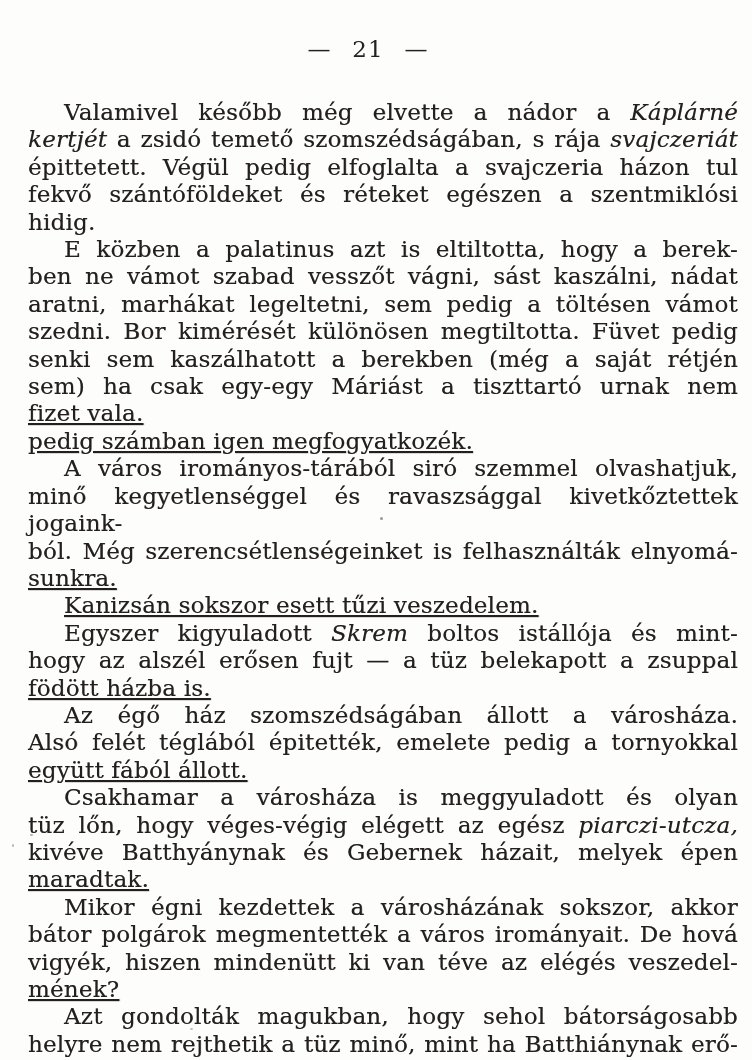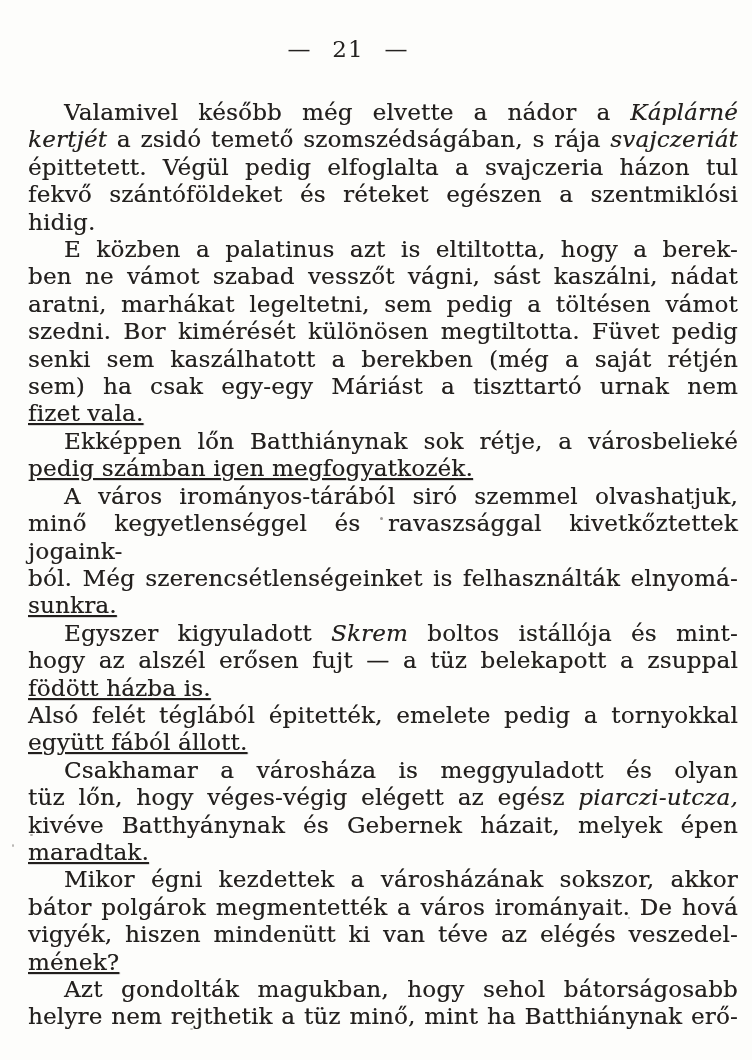--- a/index.html
+++ b/index.html
@@ -7,20 +7,21 @@
     width:752px;height:1060px;position:relative;overflow:hidden;
     background:#fdfdfb;
     font-family:"DejaVu Serif","Liberation Serif",serif;
     color:#221f1d;
   }
   .page{position:absolute;inset:0;background:#fdfdfb;}
   .page-number{
     position:absolute;top:36px;left:0;width:696px;
     text-align:center;font-size:23px;letter-spacing:1px;word-spacing:0.55em;
     color:#242220;
+    padding-left:20px;
   }
   .text-block{
     position:absolute;top:99px;left:28px;width:710px;
     font-size:23px;line-height:27.4px;letter-spacing:0.2px;
     text-shadow:0.3px 0.3px 0 rgba(30,28,26,0.55);
   }
   .line{white-space:normal;}
   .line.fill{text-align:justify;text-align-last:justify;text-justify:inter-word;}
   .line.plain{text-align:left;text-align-last:left;text-decoration:underline;}
   .line.indent > .ind{display:inline-block;width:36px;}
@@ -47,35 +48,38 @@
       <div class="paragraph">
         <div class="line fill indent"><span class="ind"></span><span>E közben a palatinus azt is eltiltotta, hogy a berek-</span></div>
         <div class="line fill"><span>ben ne vámot szabad vesszőt vágni, sást kaszálni, nádat</span></div>
         <div class="line fill"><span>aratni, marhákat legeltetni, sem pedig a töltésen vámot</span></div>
         <div class="line fill"><span>szedni. Bor kimérését különösen megtiltotta. Füvet pedig</span></div>
         <div class="line fill"><span>senki sem kaszálhatott a berekben (még a saját rétjén</span></div>
         <div class="line fill"><span>sem) ha csak egy-egy Máriást a tiszttartó urnak nem</span></div>
         <div class="line plain"><span>fizet vala.</span></div>
       </div>
       <div class="paragraph">
-        <div class="line fill indent"><span class="ind"></span><span>Ekképpen lőn Batthiánynak sok rétje, a városbelieké</span></div>
         <div class="line plain"><span>pedig számban igen megfogyatkozék.</span></div>
       </div>
       <div class="paragraph">
         <div class="line fill indent"><span class="ind"></span><span>A város irományos-tárából siró szemmel olvashatjuk,</span></div>
         <div class="line fill"><span>minő kegyetlenséggel és ravaszsággal kivetkőztettek jogaink-</span></div>
         <div class="line fill"><span>ból. Még szerencsétlenségeinket is felhasználták elnyomá-</span></div>
         <div class="line plain"><span>sunkra.</span></div>
       </div>
       <div class="paragraph">
+        <div class="line plain indent"><span class="ind"></span><span>Kanizsán sokszor esett tűzi veszedelem.</span></div>
+      </div>
+      <div class="paragraph">
         <div class="line fill indent"><span class="ind"></span><span>Egyszer kigyuladott </span><span class="i">Skrem</span><span> boltos istállója és mint-</span></div>
         <div class="line fill"><span>hogy az alszél erősen fujt — a tüz belekapott a zsuppal</span></div>
         <div class="line plain"><span>födött házba is.</span></div>
       </div>
       <div class="paragraph">
+        <div class="line fill indent"><span class="ind"></span><span>Az égő ház szomszédságában állott a városháza.</span></div>
         <div class="line fill"><span>Alsó felét téglából épitették, emelete pedig a tornyokkal</span></div>
         <div class="line plain"><span>együtt fából állott.</span></div>
       </div>
       <div class="paragraph">
         <div class="line fill indent"><span class="ind"></span><span>Csakhamar a városháza is meggyuladott és olyan</span></div>
         <div class="line fill"><span>tüz lőn, hogy véges-végig elégett az egész </span><span class="i">piarczi-utcza,</span></div>
         <div class="line fill"><span>kivéve Batthyánynak és Gebernek házait, melyek épen</span></div>
         <div class="line plain"><span>maradtak.</span></div>
       </div>
       <div class="paragraph">

